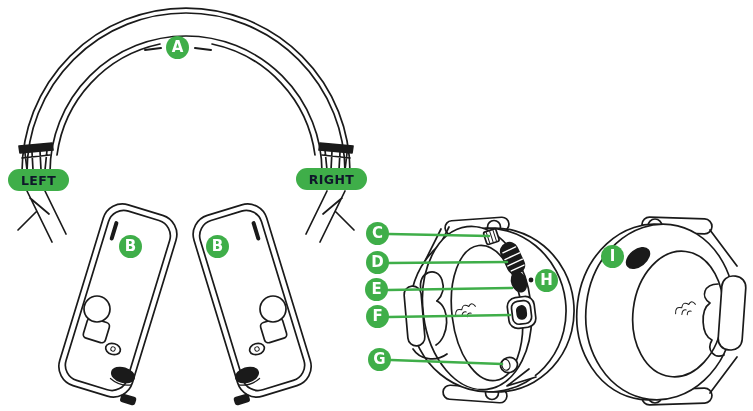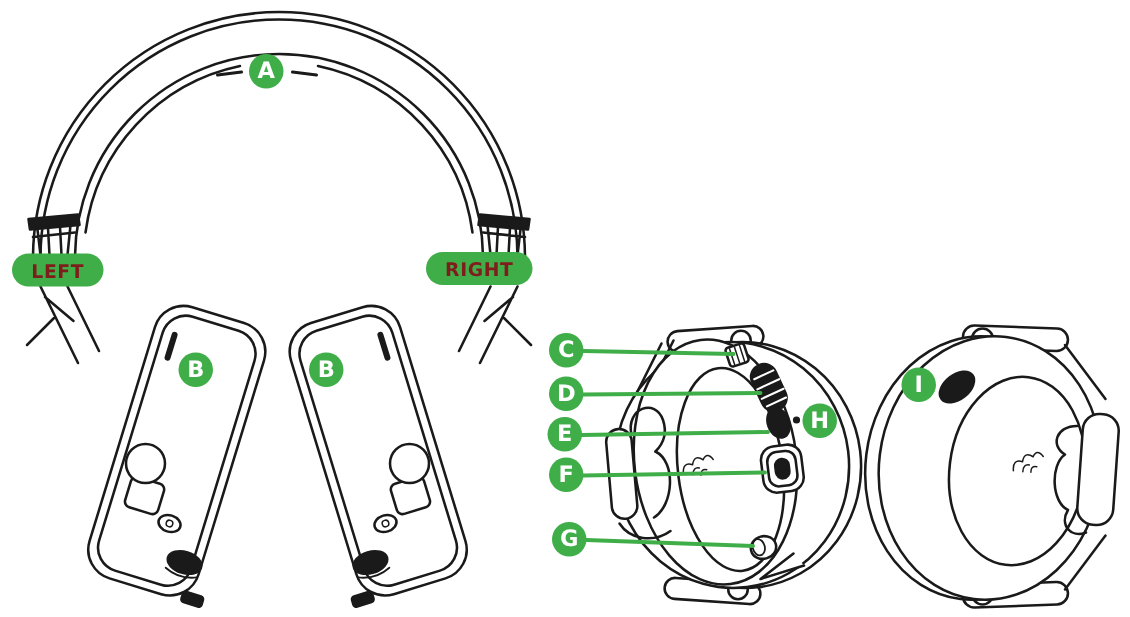--- a/index.html
+++ b/index.html
@@ -11,25 +11,25 @@
   .stage svg{ position:absolute; left:0; top:0; }
   .ink{ stroke:var(--ink); fill:none; stroke-linecap:round; stroke-linejoin:round; stroke-width:1.7; }
   .accent-line{ stroke:var(--accent); stroke-width:2.6; fill:none; }
   .callout{
     position:absolute; width:23px; height:23px; border-radius:50%;
     background:var(--accent); color:#fff; font-size:15px; font-weight:700;
     line-height:23px; text-align:center; user-select:none;
   }
   .pill{
     position:absolute; height:22px; border-radius:11px; background:var(--accent);
-    color:#7f1d1d; font-size:12.5px; font-weight:700; letter-spacing:.4px;
+    color:#0f172a; font-size:12.5px; font-weight:700; letter-spacing:.4px;
     display:flex; align-items:center; justify-content:center; user-select:none;
   }
   .pill-left{ left:8px; top:169px; width:61px; }
-  .pill-right{ left:284px; top:168px; width:71px; }
+  .pill-right{ left:296px; top:168px; width:71px; }
 </style>
 </head>
 <body>
 
 <div class="stage">
 
   <svg width="753" height="411" viewBox="0 0 753 411">
     <g class="ink">
 
       <g>

